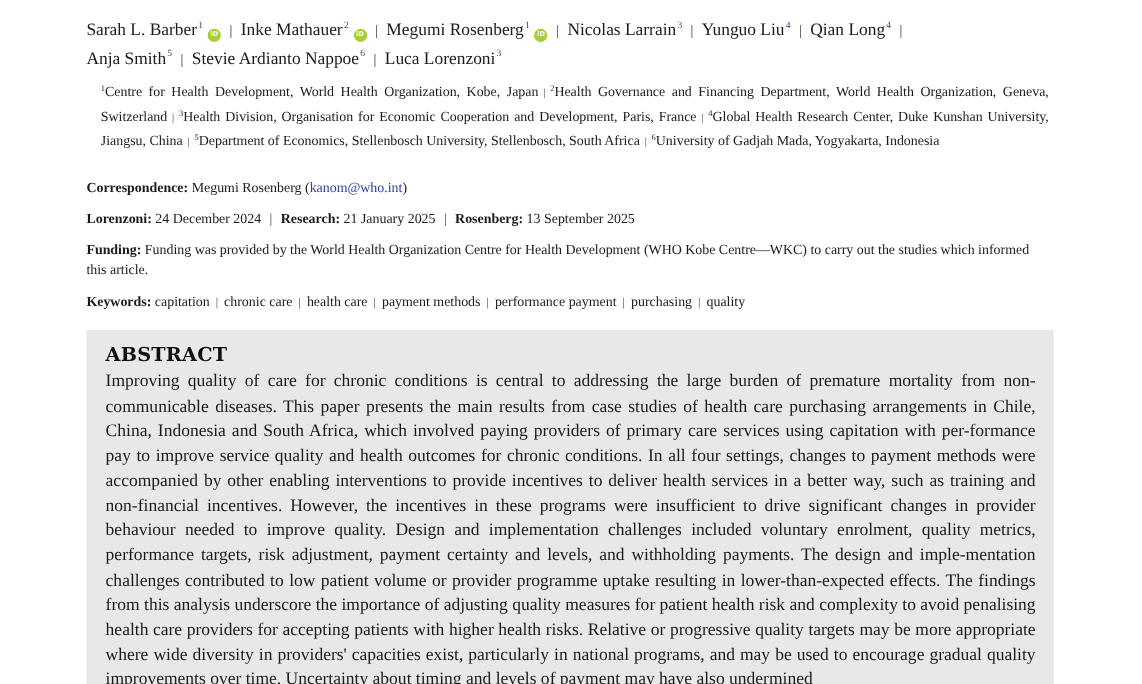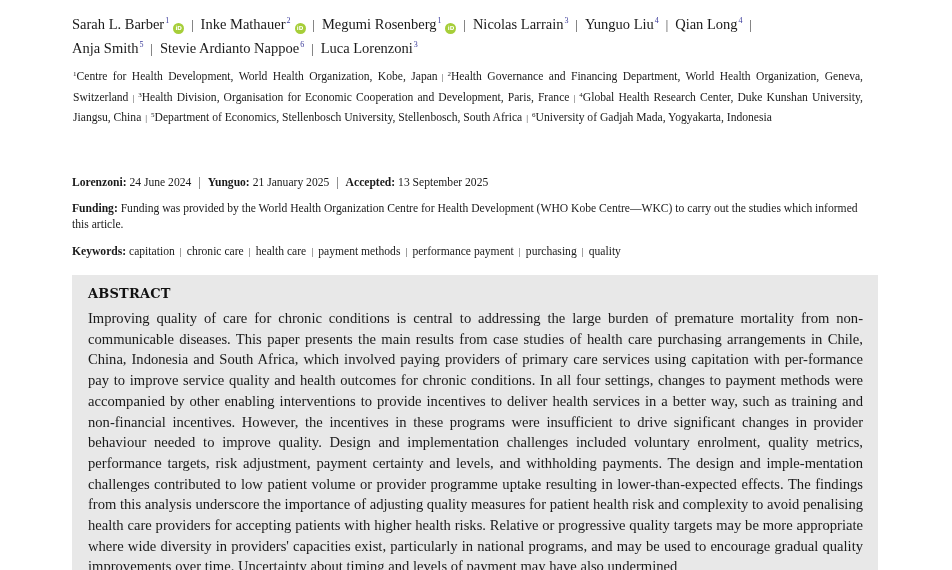--- a/index.html
+++ b/index.html
@@ -56,21 +56,21 @@
       margin-left: 4px;
       font-weight: bold;
     }
     .sep {
       color: #333;
       margin: 0 7px;
       font-size: 12px;
     }
     .affiliations {
       position: absolute;
-      left: 73px;
+      left: 84px;
       top: 66px;
       width: 790px;
       font-family: "Liberation Serif", serif;
       font-size: 11.6px;
       line-height: 17.5px;
       text-align: justify;
       color: #1a1a1a;
     }
     .affiliations sup {
       font-size: 7px;
@@ -113,21 +113,21 @@
       width: 806px;
       height: 310px;
       background: #e8e8e8;
     }
     .abstract-heading {
       position: absolute;
       left: 16px;
       top: 11px;
       font-family: "DejaVu Serif", serif;
       font-weight: bold;
-      font-size: 13px;
+      font-size: 16px;
       letter-spacing: 0.2px;
       color: #111;
     }
     .abstract-body {
       position: absolute;
       left: 16px;
       top: 33px;
       width: 775px;
       font-family: "Liberation Serif", serif;
       font-size: 14.6px;
@@ -143,25 +143,30 @@
 <div class="page">
 
   <div class="authors">
     <span class="author"><span>Sarah L. Barber</span><sup>1</sup><span class="orcid">iD</span></span><span class="sep">|</span><span class="author"><span>Inke Mathauer</span><sup>2</sup><span class="orcid">iD</span></span><span class="sep">|</span><span class="author"><span>Megumi Rosenberg</span><sup>1</sup><span class="orcid">iD</span></span><span class="sep">|</span><span class="author"><span>Nicolas Larrain</span><sup>3</sup></span><span class="sep">|</span><span class="author"><span>Yunguo Liu</span><sup>4</sup></span><span class="sep">|</span><span class="author"><span>Qian Long</span><sup>4</sup></span><span class="sep">|</span><br><span class="author"><span>Anja Smith</span><sup>5</sup></span><span class="sep">|</span><span class="author"><span>Stevie Ardianto Nappoe</span><sup>6</sup></span><span class="sep">|</span><span class="author"><span>Luca Lorenzoni</span><sup>3</sup></span>
   </div>
 
   <div class="affiliations">
     <span><sup>1</sup><span>Centre for Health Development, World Health Organization, Kobe, Japan</span></span><span class="aff-sep">|</span><span><sup>2</sup><span>Health Governance and Financing Department, World Health Organization, Geneva, Switzerland</span></span><span class="aff-sep">|</span><span><sup>3</sup><span>Health Division, Organisation for Economic Cooperation and Development, Paris, France</span></span><span class="aff-sep">|</span><span><sup>4</sup><span>Global Health Research Center, Duke Kunshan University, Jiangsu, China</span></span><span class="aff-sep">|</span><span><sup>5</sup><span>Department of Economics, Stellenbosch University, Stellenbosch, South Africa</span></span><span class="aff-sep">|</span><span><sup>6</sup><span>University of Gadjah Mada, Yogyakarta, Indonesia</span></span>
   </div>
 
+  <div class="meta-line correspondence">
+    <b>Correspondence:</b>
+    <span>Megumi Rosenberg</span>
+    (<span class="link">kanom@who.int</span>)
+  </div>
 
   <div class="meta-line dates">
     <b>Lorenzoni:</b>
-    <span>24 June 2024</span><span class="dsep">|</span><b>Yunguo:</b>
-    <span>21 January 2025</span><span class="dsep">|</span><b>Accepted:</b>
+    <span>24 December 2024</span><span class="dsep">|</span><b>Research:</b>
+    <span>21 January 2025</span><span class="dsep">|</span><b>Rosenberg:</b>
     <span>13 September 2025</span>
   </div>
 
   <div class="meta-line funding">
     <b>Funding:</b>
     <span>Funding was provided by the World Health Organization Centre for Health Development (WHO Kobe Centre—WKC) to carry out the studies which informed this article.</span>
   </div>
 
   <div class="meta-line keywords">
     <b>Keywords:</b>

